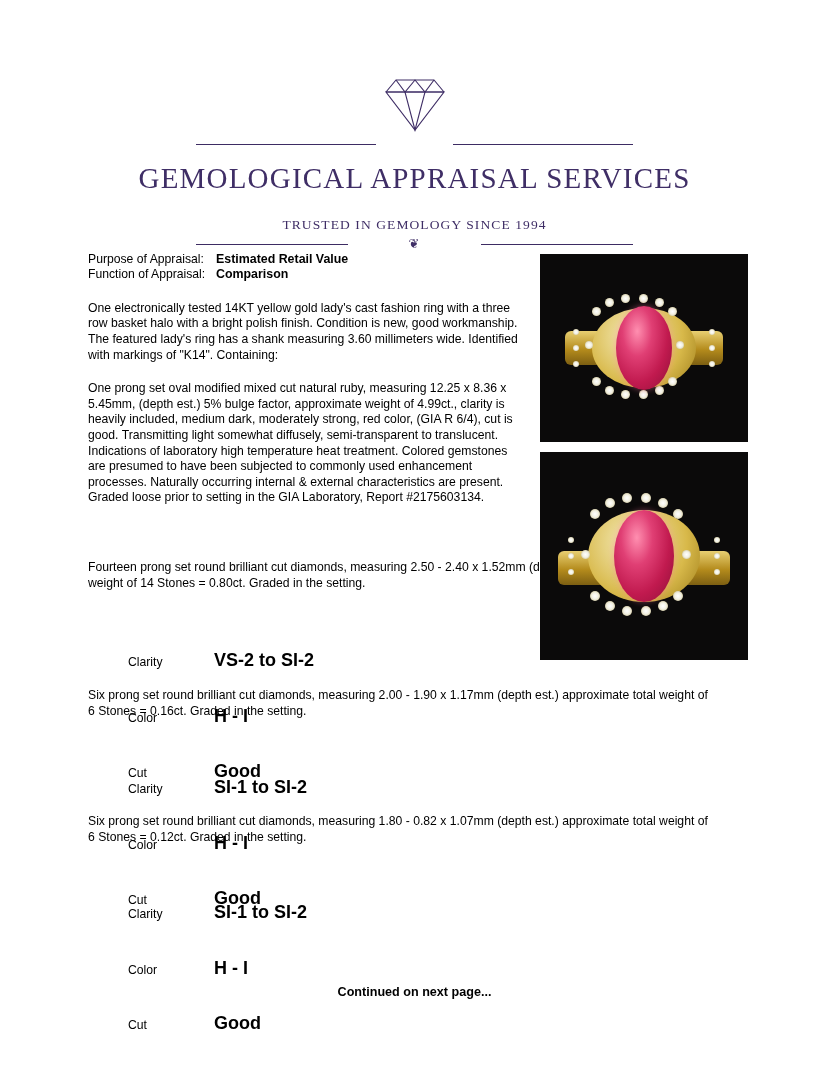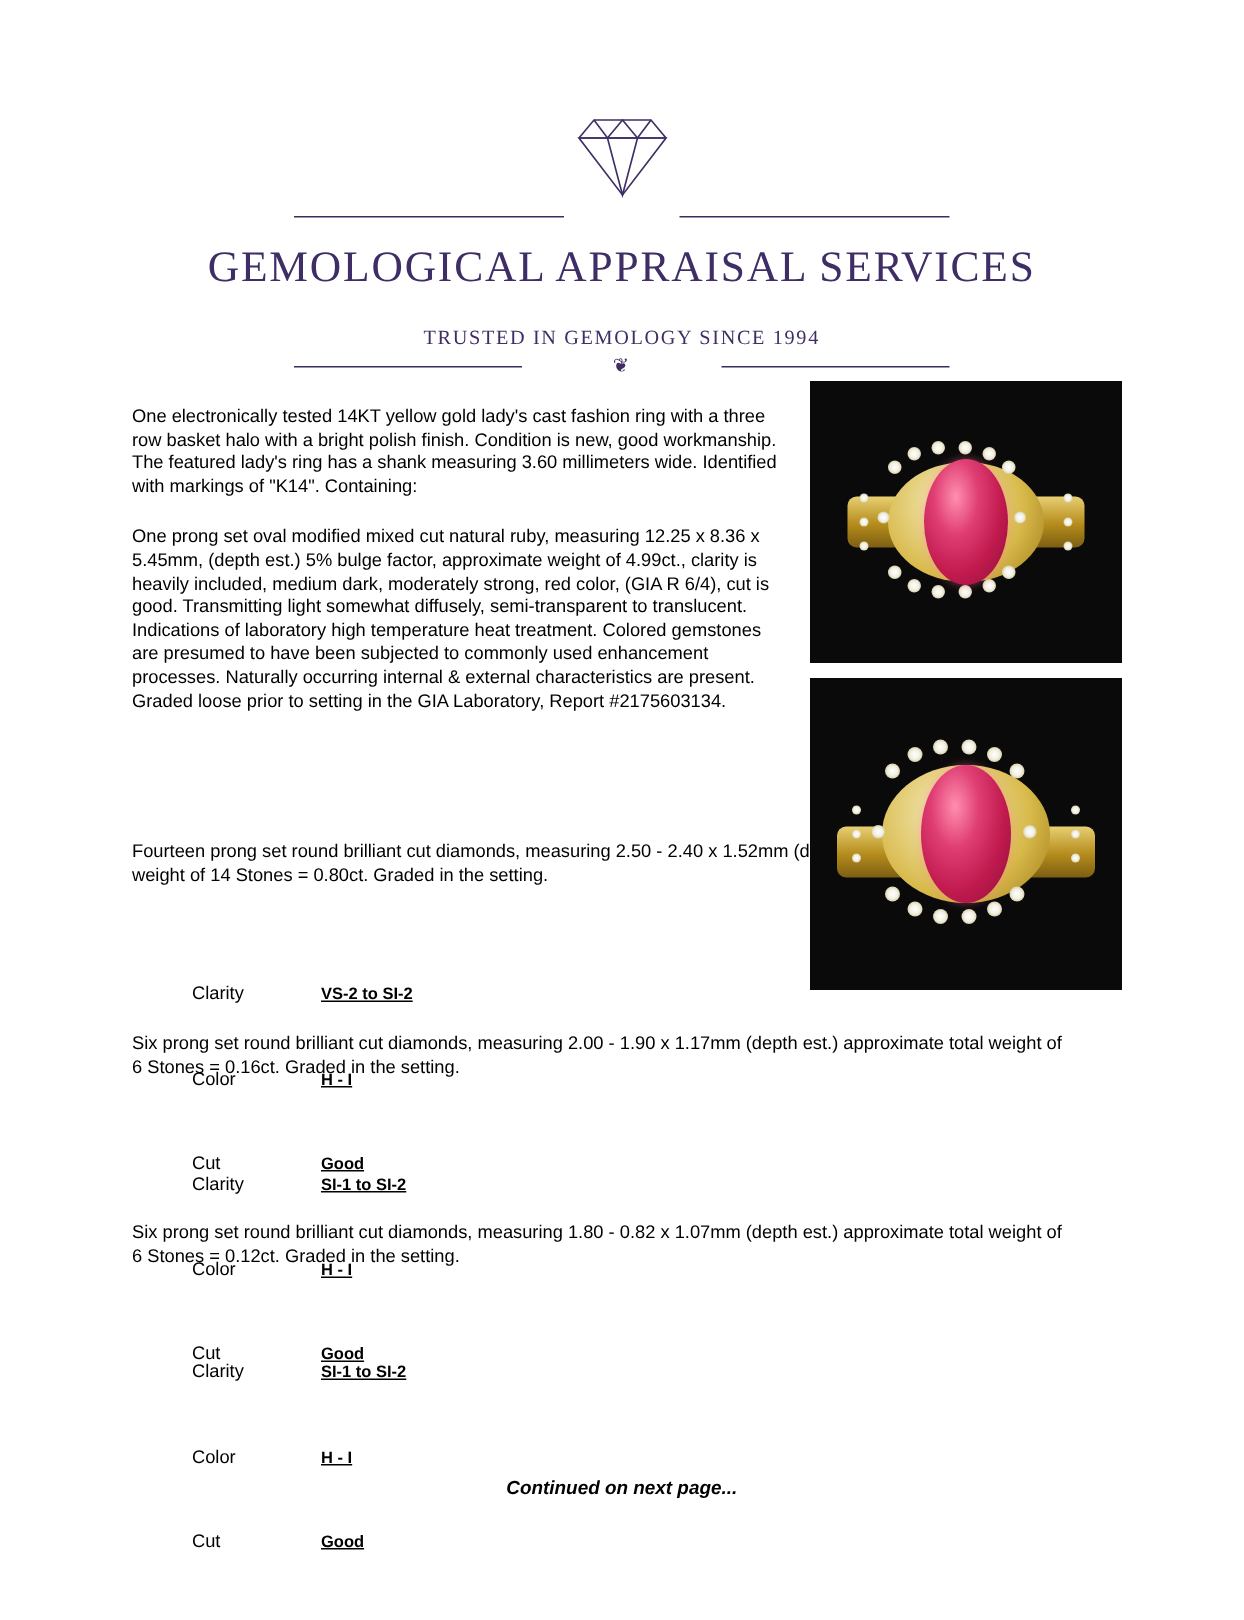--- a/index.html
+++ b/index.html
@@ -128,22 +128,21 @@
     align-items: baseline;
     line-height: 15.6px;
   }
   .spec-key {
     width: 86px;
     font-size: 12.2px;
     margin-top: 40px;
   }
   .spec-val {
     font-weight: bold;
-    font-size: 11px;
-    text-decoration: underline;
+    font-size: 18px;
   }
 
   
   .wide-block {
     position: absolute;
     left: 88px;
     width: 620px;
     font-size: 12.2px;
     line-height: 15.6px;
   }
@@ -197,21 +196,21 @@
 
   
   .footer {
     position: absolute;
     left: 0;
     width: 829px;
     text-align: center;
     font-weight: bold;
     font-size: 12.6px;
   }
-  #continued { top: 985px; font-style: italic; }
+  #continued { top: 985px; }
   #pagenum   { top: 1018px; }
 </style>
 </head>
 <body>
 
 <div class="page">
 
   <div class="header">
     <svg class="diamond-logo" viewBox="0 0 78 62">
       <g fill="none" stroke="#3f2e66" stroke-width="1.1">
@@ -234,20 +233,28 @@
     <div class="flourish-row">
       <div class="flourish-line-left"></div>
       <div class="flourish-mid">❦</div>
       <div class="flourish-line-right"></div>
     </div>
   </div>
 
   <div class="content">
 
     <div class="purpose-block">
+      <div class="purpose-row">
+        <div class="purpose-label">Purpose of Appraisal:</div>
+        <div class="purpose-value">Estimated Retail Value</div>
+      </div>
+      <div class="purpose-row">
+        <div class="purpose-label">Function of Appraisal:</div>
+        <div class="purpose-value">Comparison</div>
+      </div>
     </div>
 
     <p class="para">One electronically tested 14KT yellow gold lady's cast fashion ring with a three row basket halo with a bright polish finish. Condition is new, good workmanship. The featured lady's ring has a shank measuring 3.60 millimeters wide. Identified with markings of "K14". Containing:</p>
 
     <p class="para" style="width:440px">One prong set oval modified mixed cut natural ruby, measuring 12.25 x 8.36 x 5.45mm, (depth est.)  5% bulge factor, approximate weight of 4.99ct., clarity is heavily included, medium dark, moderately strong, red color, (GIA R 6/4), cut is good. Transmitting light somewhat diffusely, semi-transparent to translucent. Indications of laboratory high temperature heat treatment. Colored gemstones are presumed to have been subjected to commonly used enhancement processes. Naturally occurring internal &amp; external characteristics are present. Graded loose prior to setting in the GIA Laboratory, Report #2175603134.</p>
   </div>
 
   <div class="wide-block" style="top:560px">Fourteen prong set round brilliant cut diamonds, measuring 2.50 - 2.40 x 1.52mm (depth est.) approximate total weight of 14 Stones = 0.80ct. Graded in the setting.</div>
 
   <div class="wide-block" style="top:615px">

